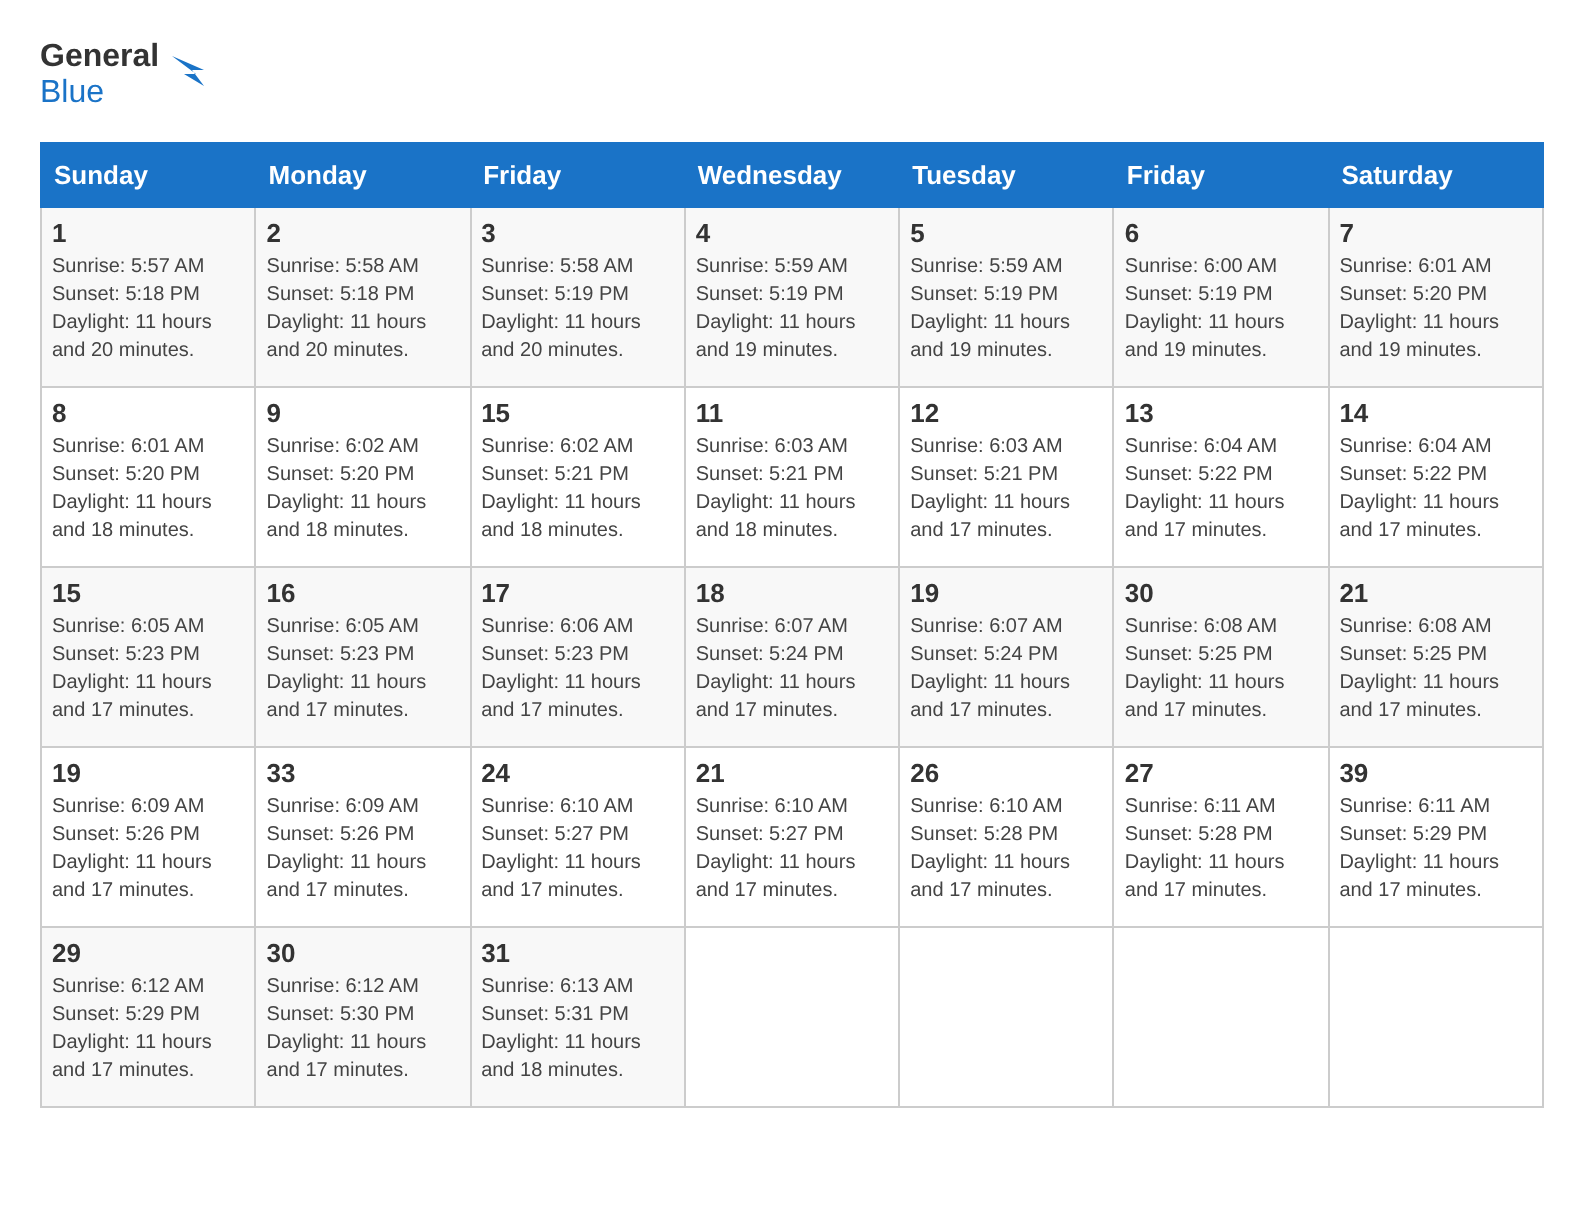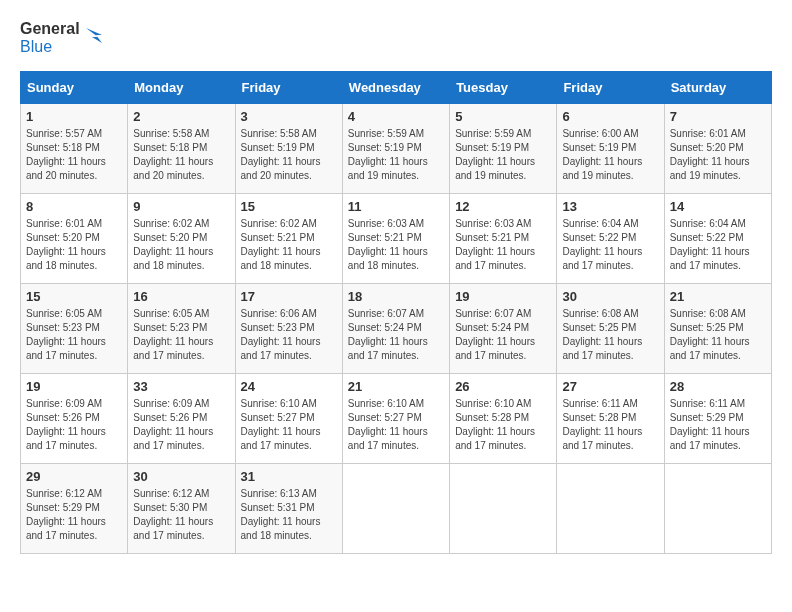--- a/index.html
+++ b/index.html
@@ -216,21 +216,21 @@
         </td>
         <td>
           <div class="day-number">26</div>
           <div class="day-info">Sunrise: 6:10 AM<br>Sunset: 5:28 PM<br>Daylight: 11 hours and 17 minutes.</div>
         </td>
         <td>
           <div class="day-number">27</div>
           <div class="day-info">Sunrise: 6:11 AM<br>Sunset: 5:28 PM<br>Daylight: 11 hours and 17 minutes.</div>
         </td>
         <td>
-          <div class="day-number">28</div>
+          <div class="day-number">39</div>
           <div class="day-info">Sunrise: 6:11 AM<br>Sunset: 5:29 PM<br>Daylight: 11 hours and 17 minutes.</div>
         </td>
       </tr>
       <tr>
         <td>
           <div class="day-number">29</div>
           <div class="day-info">Sunrise: 6:12 AM<br>Sunset: 5:29 PM<br>Daylight: 11 hours and 17 minutes.</div>
         </td>
         <td>
           <div class="day-number">30</div>

